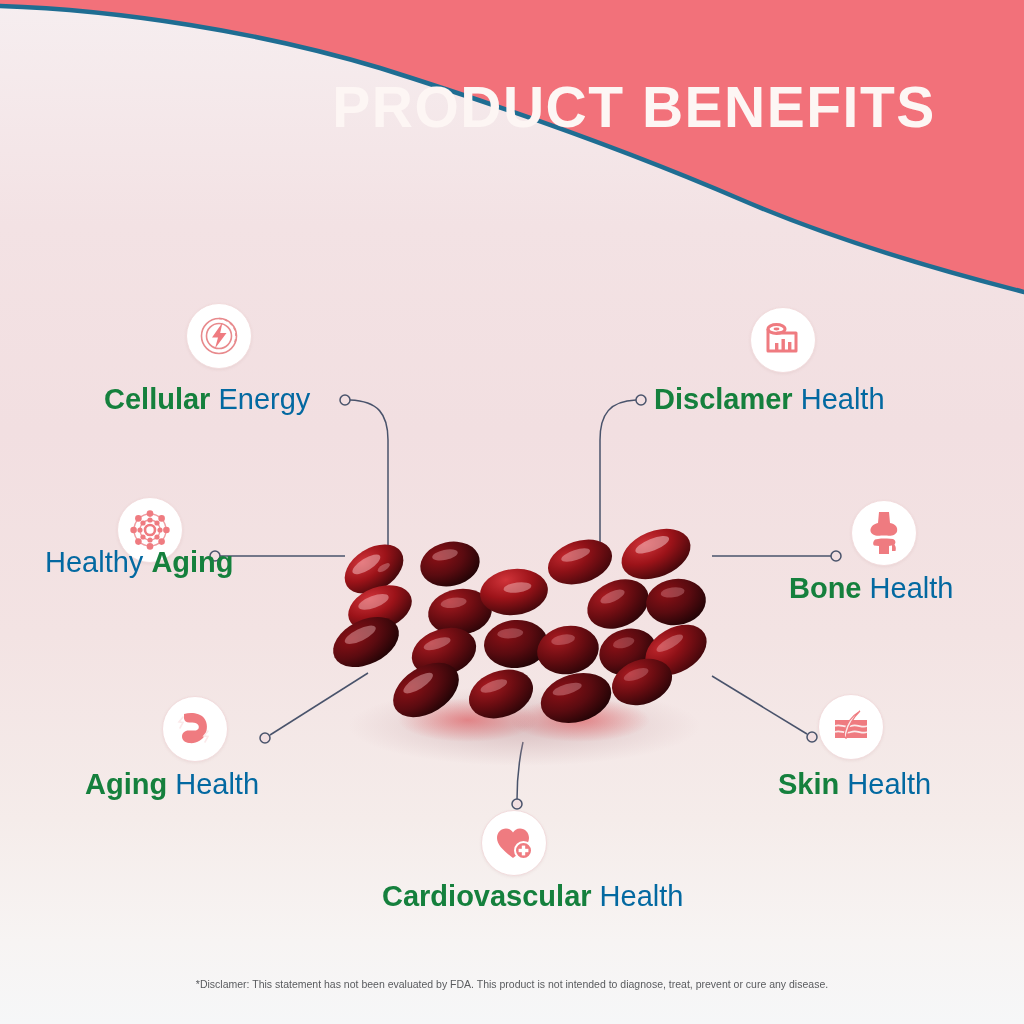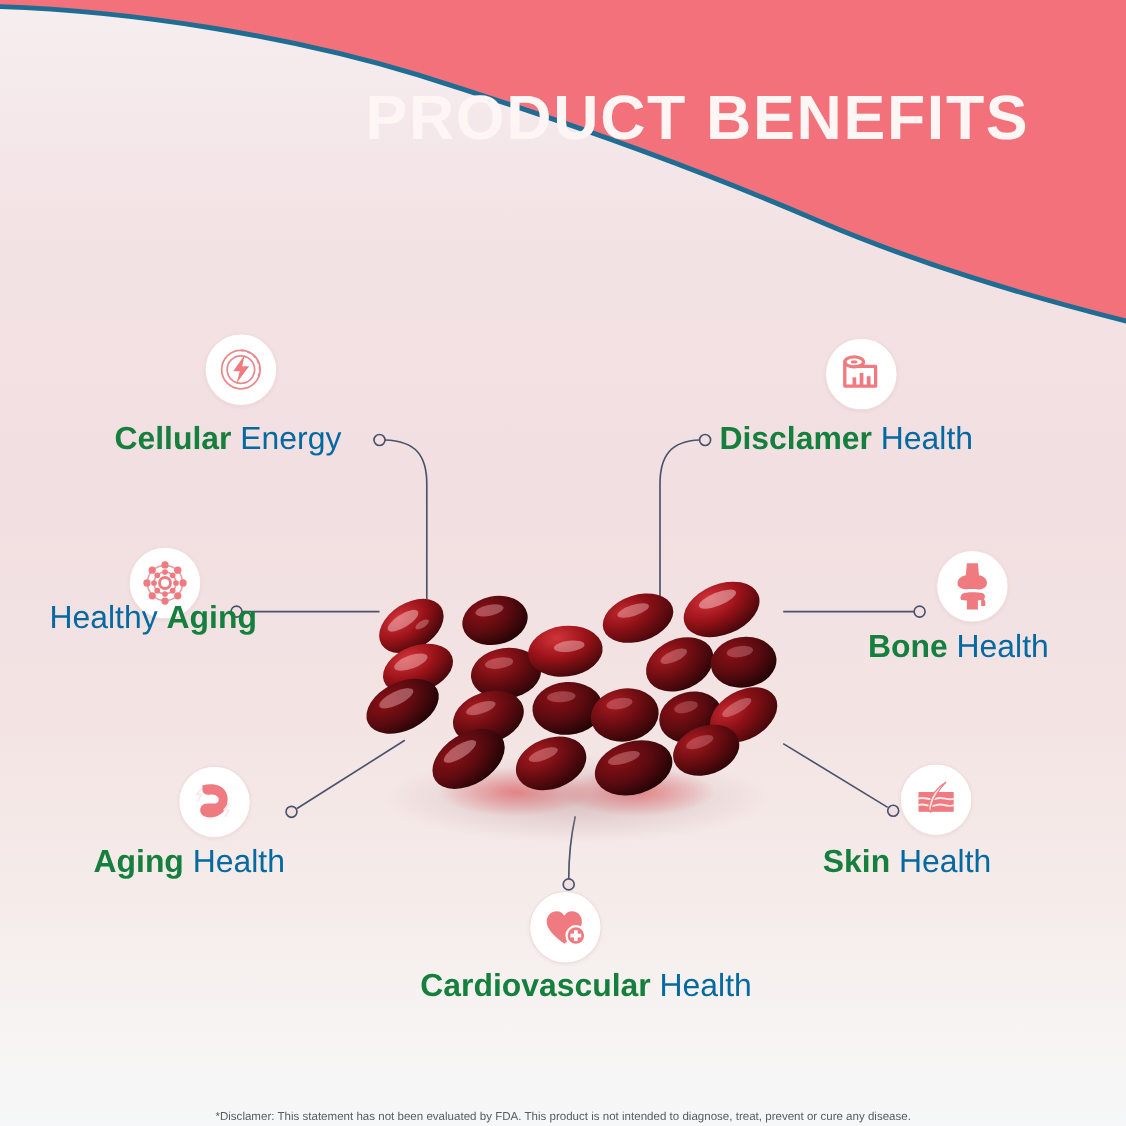--- a/index.html
+++ b/index.html
@@ -83,21 +83,20 @@
 
   
   #disclaimer {
     position:absolute;
     left:0; top:978px; width:1024px;
     text-align:center;
     font-size:10.5px;
     color:#595b5e;
     z-index:8;
     font-family:"Liberation Sans", sans-serif;
-    margin-top:31px;
   }
 </style>
 </head>
 <body>
 
 <div id="headerWrap">
   <svg width="1024" height="340" viewBox="0 0 1024 340" xmlns="http://www.w3.org/2000/svg">
     <path d="M 0,0 L 1024,0 L 1024,292 C 930,268 835,240 742,200 C 640,156 520,112 380,68 C 260,32 120,10 0,6 Z" fill="#f2717a"></path>
     <path d="M 0,6 C 120,10 260,32 380,68 C 520,112 640,156 742,200 C 835,240 930,268 1024,292" fill="none" stroke="#1f6d92" stroke-width="4.5" stroke-linecap="round"></path>
   </svg>
@@ -376,21 +375,21 @@
 <div class="lbl" style="left:789px; top:574px;text-align:center;">
   <span class="hi">Bone</span>
   <span class="rg">Health</span>
 </div>
 
 <div class="lbl" style="left:85px; top:770px;">
   <span class="hi">Aging</span>
   <span class="rg">Health</span>
 </div>
 
-<div class="lbl" style="left:748px; top:770px;">
+<div class="lbl" style="left:778px; top:770px;">
   <span class="hi">Skin</span>
   <span class="rg">Health</span>
 </div>
 
 <div class="lbl" style="left:342px; top:882px;margin-left:40px;">
   <span class="hi">Cardiovascular</span>
   <span class="rg">Health</span>
 </div>
 
 <div id="disclaimer">*Disclamer: This statement has not been evaluated by FDA. This product is not intended to diagnose, treat, prevent or cure any disease.</div>

